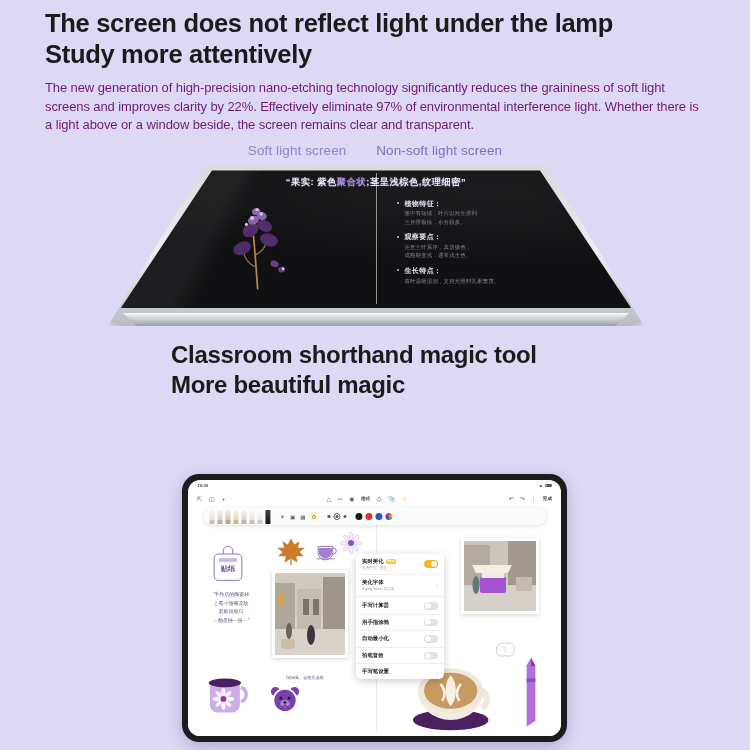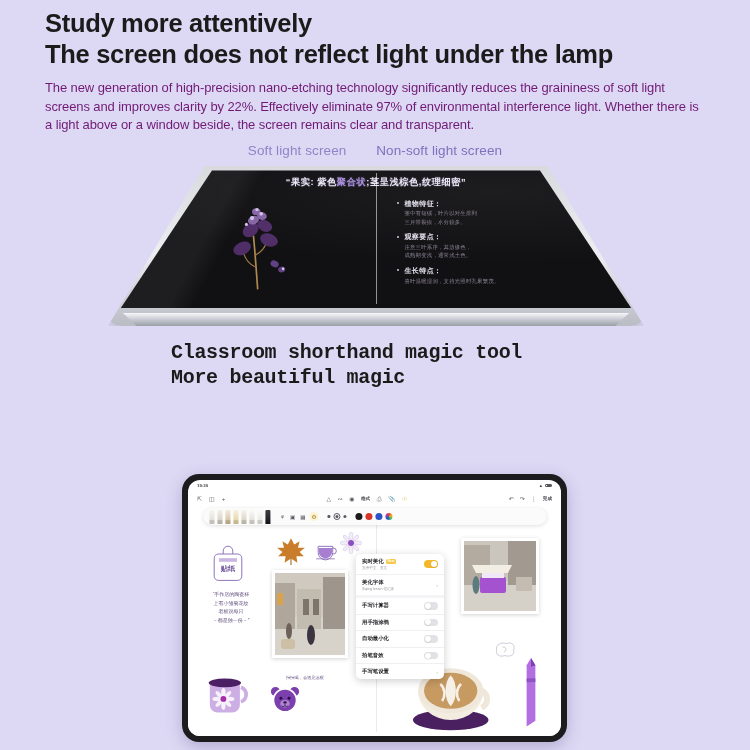--- a/index.html
+++ b/index.html
@@ -82,22 +82,22 @@
   .t1-base {
     position: absolute; left: 2%; right: 2%; bottom: 0; height: 13px;
     background: linear-gradient(180deg,#f6f7f9,#c3c6cd 55%,#9a9ea6);
     clip-path: polygon(0.8% 0%, 99.2% 0%, 96.5% 100%, 3.5% 100%);
     border-radius: 0 0 8px 8px;
   }
 
   
   .sec2 { position: absolute; left: 171px; top: 340px; width: 545px; }
   .h-mid {
-    font-size: 20px; font-weight: bold; color: #1b1b1b;
-    line-height: 1.26; letter-spacing: -0.3px; font-family: Liberation Mono, monospace;
+    font-size: 24px; font-weight: bold; color: #1b1b1b;
+    line-height: 1.26; letter-spacing: -0.3px;
   }
   .body-copy2 {
     margin-top: 12px; font-size: 14.2px; color: #2e2e33;
     line-height: 1.45; letter-spacing: -0.1px;
   }
 
   
   .tablet2 {
     position: absolute; left: 182px; top: 474px;
     width: 385px; height: 268px;
@@ -238,22 +238,22 @@
   .toggle.on .knob { left: auto; right: .8px; }
   .chev { font-size: 5px; color: #b6b6bd; flex: none; }
 </style>
 </head>
 <body>
 
 <div class="page">
 
   <div class="sec1">
     <div class="h-big">
+      <div>The screen does not reflect light under the lamp</div>
       <div>Study more attentively</div>
-      <div>The screen does not reflect light under the lamp</div>
     </div>
     <div class="body-copy">The new generation of high-precision nano-etching technology significantly reduces the graininess of soft light screens and improves clarity by 22%. Effectively eliminate 97% of environmental interference light. Whether there is a light above or a window beside, the screen remains clear and transparent.</div>
   </div>
 
   <div class="screen-labels">
     <span class="lbl-soft">Soft light screen</span>
     <span class="lbl-nonsoft">Non-soft light screen</span>
   </div>
 
   <div class="tablet1">

